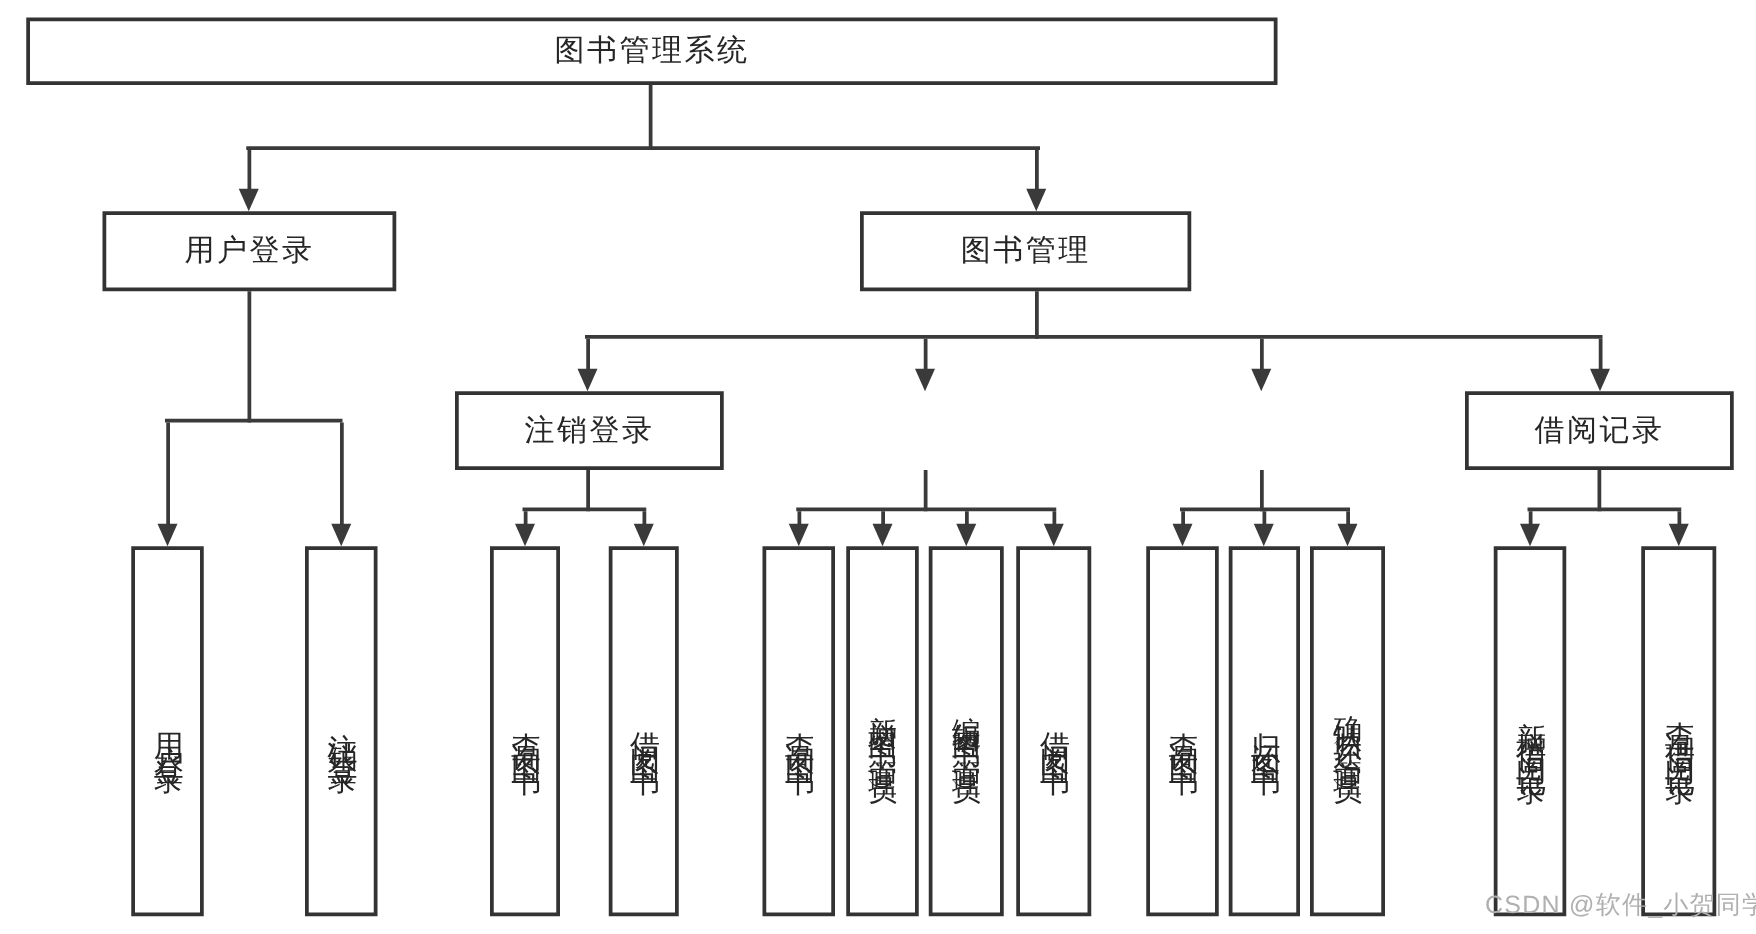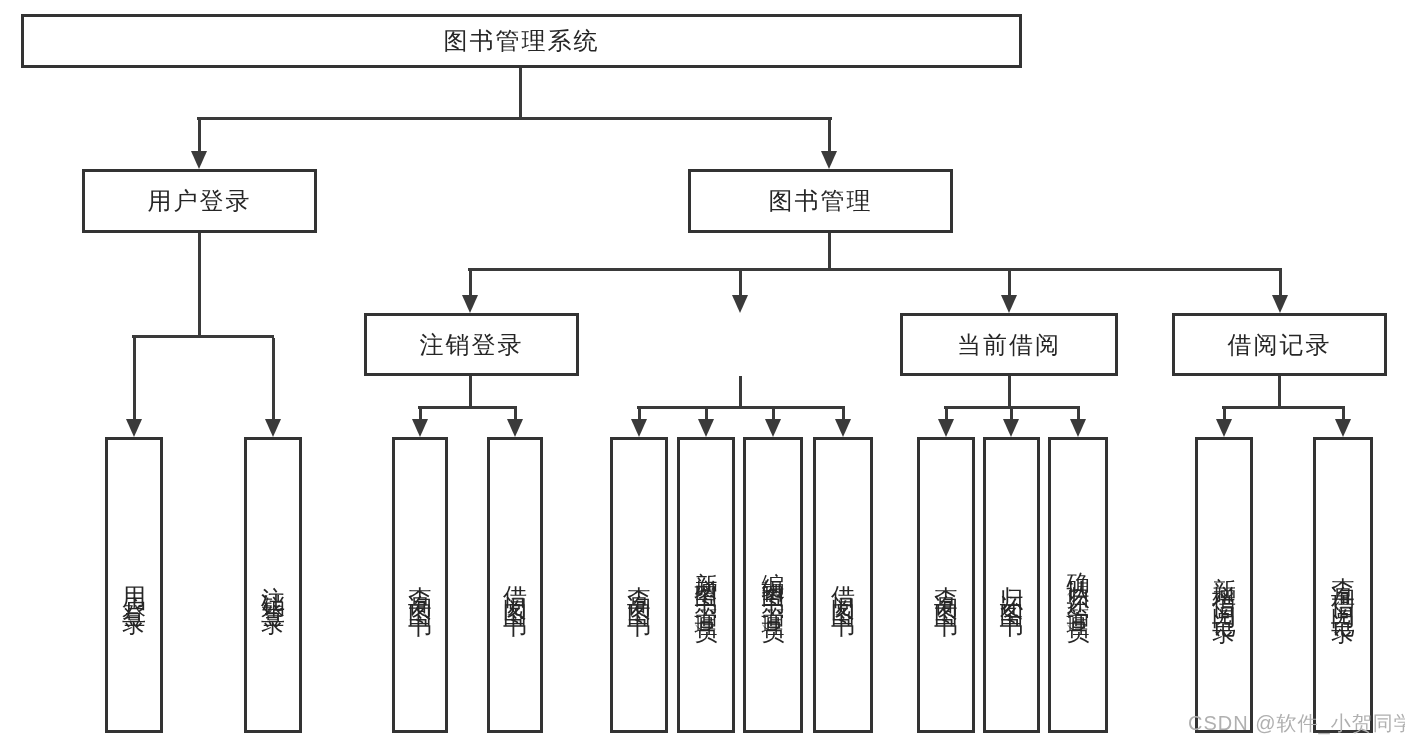--- a/index.html
+++ b/index.html
@@ -84,23 +84,20 @@
       <i class="head"></i>
     </div>
   <div class="arrow" style="left:1272px;top:271px;height:42px">
       <i class="shaft"></i>
       <i class="head"></i>
     </div>
 
   <div class="box h" style="left:364px;top:313px;width:215px;height:63px">
     <span>注销登录</span>
   </div>
-  <div class="box h" style="left:900px;top:313px;width:218px;height:63px">
-    <span>当前借阅</span>
-  </div>
   <div class="box h" style="left:1172px;top:313px;width:215px;height:63px">
     <span>借阅记录</span>
   </div>
 
   <div class="vline" style="left:469px;top:376px;height:33px"></div>
   <div class="hline" style="left:418px;top:406px;width:99px"></div>
   <div class="arrow" style="left:412px;top:409px;height:28px">
       <i class="shaft"></i>
       <i class="head"></i>
     </div>

